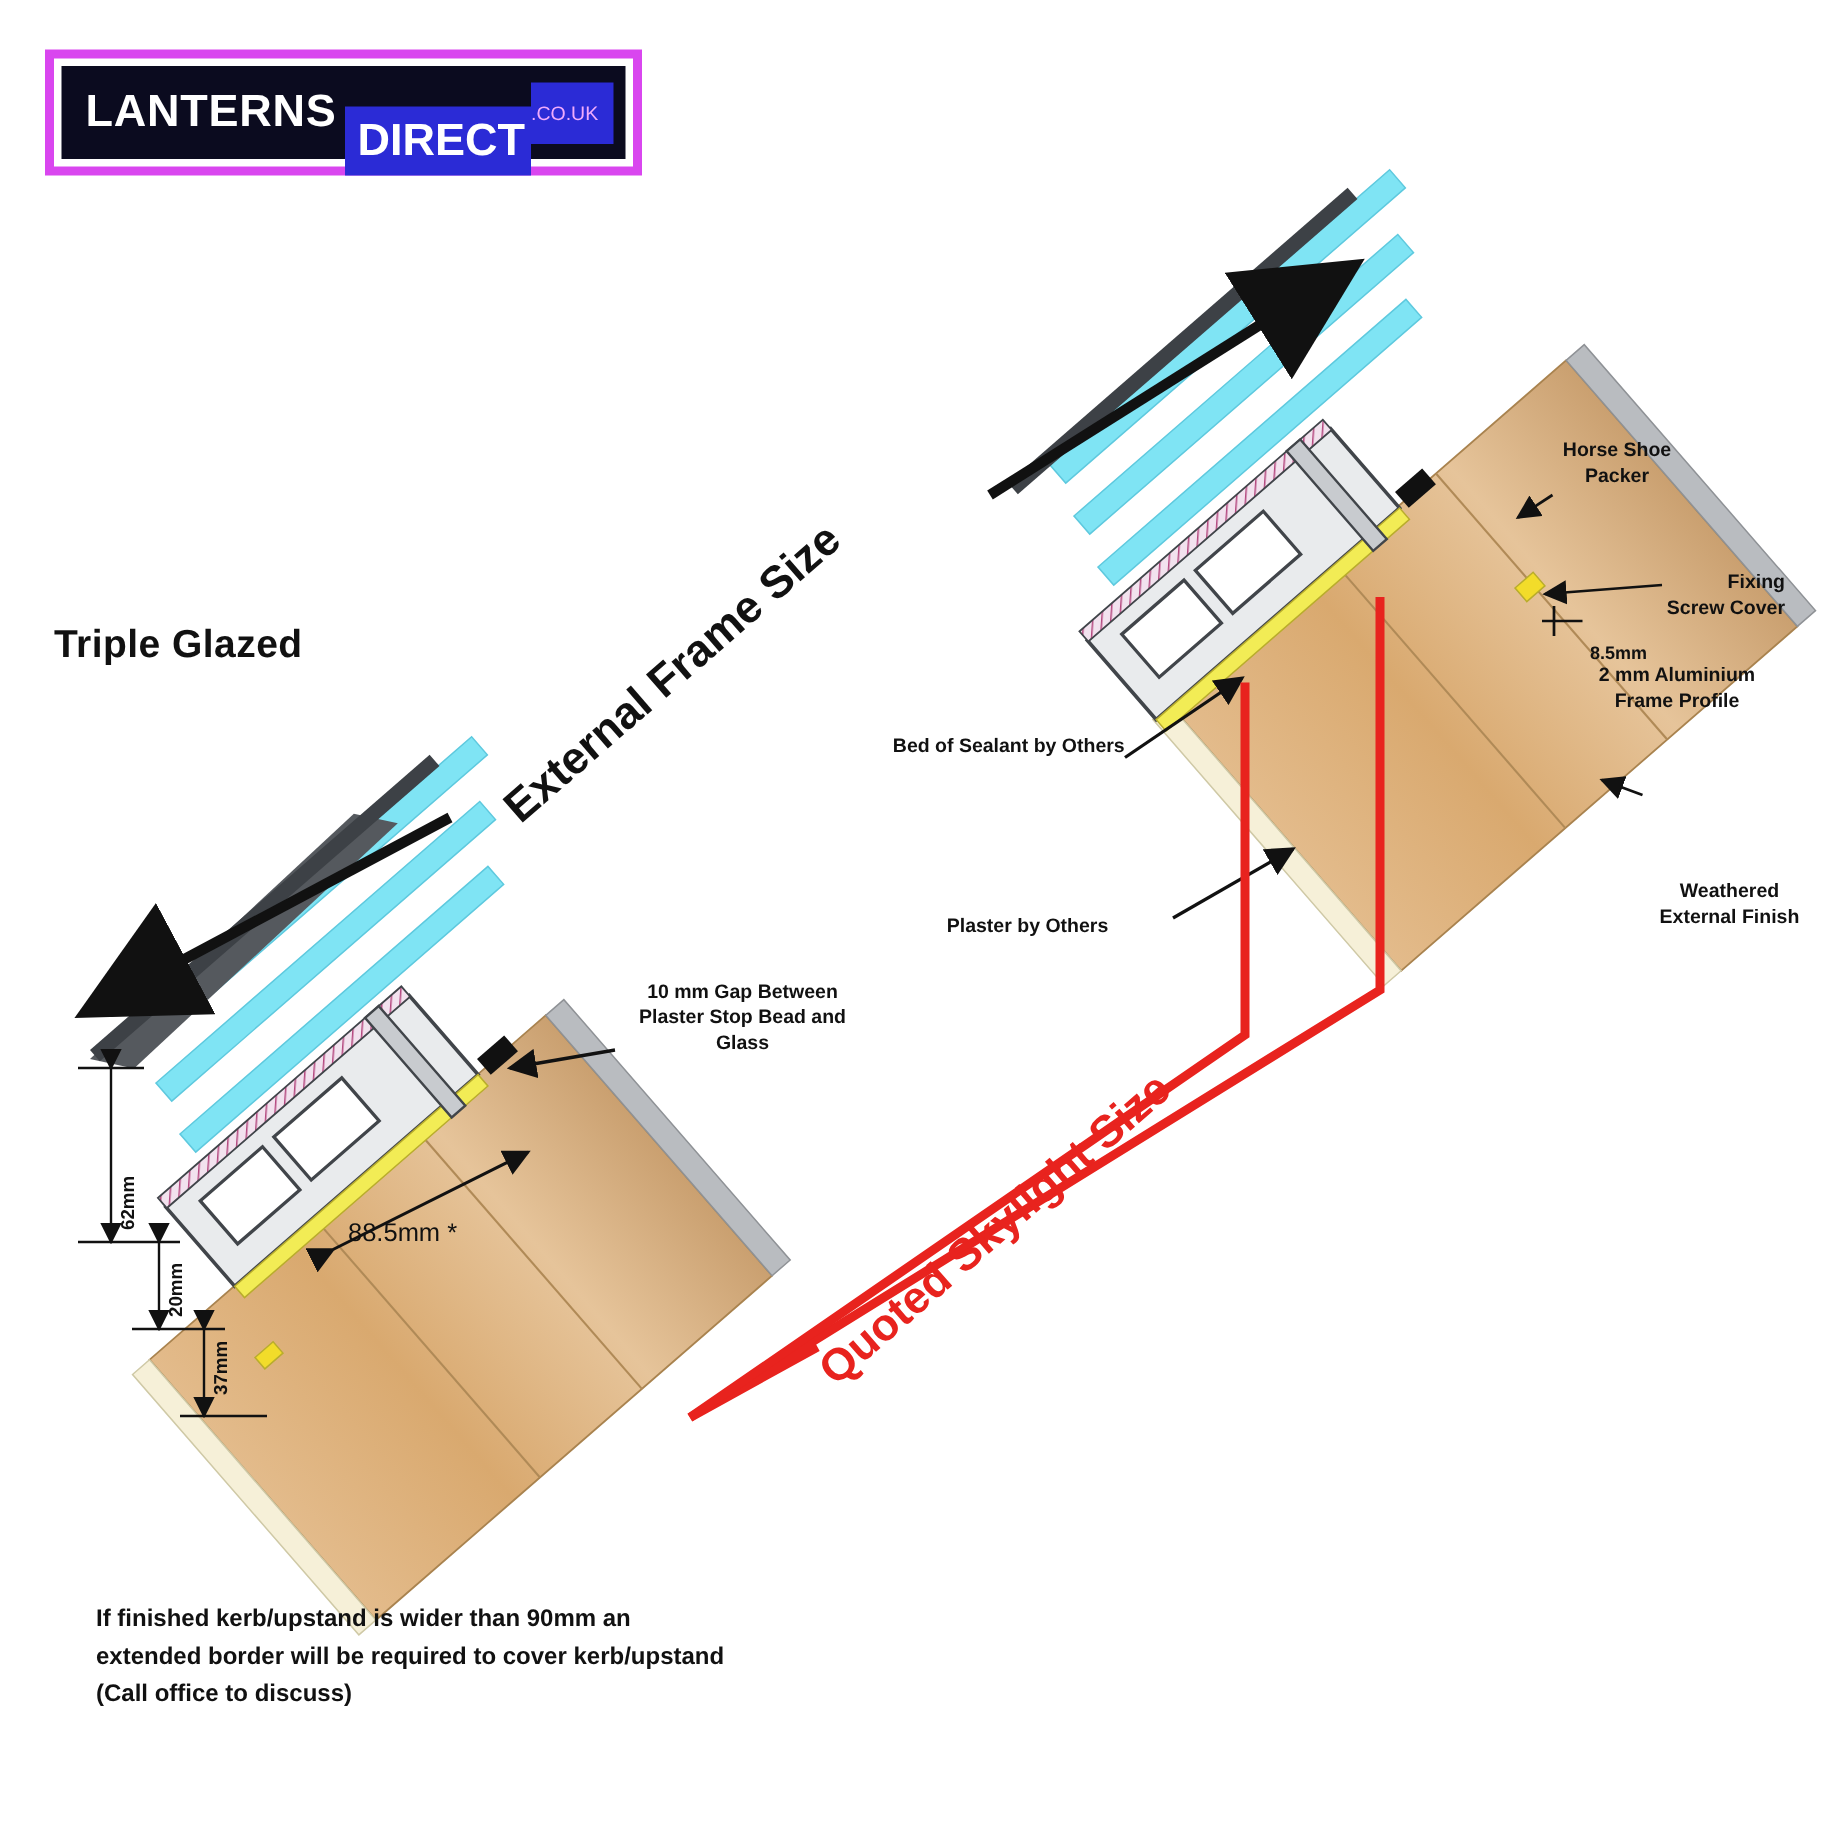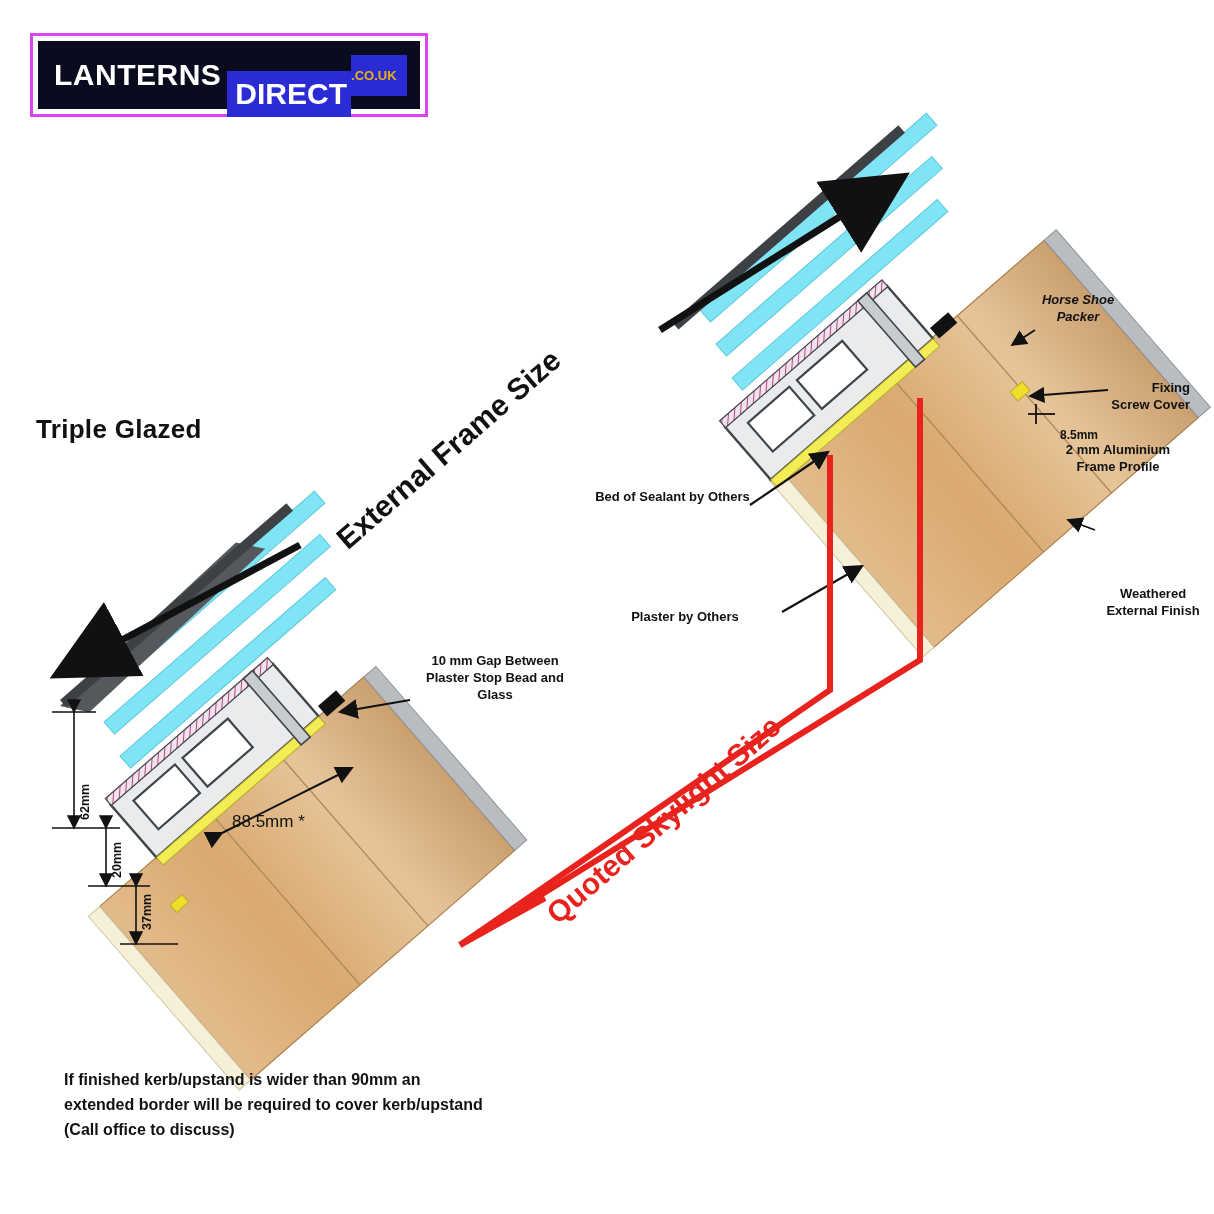--- a/index.html
+++ b/index.html
@@ -1,41 +1,41 @@
 <!DOCTYPE html>
 <html><head>
 <meta charset="utf-8">
 <style>
   html,body{margin:0;padding:0;background:#fff;}
   body{width:1214px;height:1214px;position:relative;overflow:hidden;
        font-family:"Liberation Sans", sans-serif;color:#111;}
   .abs{position:absolute;}
 
   
-  #logo{left:30px;top:33px;width:398px;height:84px;border:3px solid #d946ef;background:#fff;
+  #logo{left:30px;top:33px;width:398px;height:84px;border:6px solid #d946ef;background:#fff;
         box-sizing:border-box;display:flex;align-items:center;}
   #logo .inner{margin:5px;width:100%;height:calc(100% - 10px);background:#0b0b1f;display:flex;align-items:center;}
   #logo .lant{color:#fff;font-weight:700;font-size:30px;letter-spacing:.5px;padding-left:16px;}
   #logo .dir{background:#2b2bd6;color:#fff;font-weight:700;font-size:30px;padding:6px 4px 6px 8px;margin-left:6px;margin-top:37px;}
-  #logo .couk{background:#2b2bd6;color:#eab308;font-weight:700;font-size:13px;padding:13px 10px 13px 0;}
+  #logo .couk{background:#2b2bd6;color:#f0abfc;font-weight:400;font-size:13px;padding:13px 10px 13px 0;}
 
   
   #triple{left:36px;top:414px;font-size:26px;font-weight:700;letter-spacing:.3px;}
 
   .rot-label{font-weight:700;white-space:nowrap;transform-origin:left top;}
   #ext-frame-label{left:330px;top:530px;font-size:30px;transform:rotate(-41deg);}
   #quoted-label{left:540px;top:905px;font-size:30px;color:#e8231e;transform:rotate(-41deg);}
 
   
   .callout{font-weight:700;font-size:13px;line-height:1.32;text-align:center;}
   .callout-r{font-weight:700;font-size:13px;line-height:1.3;text-align:center;}
   #c-gap{left:415px;top:652px;width:160px;}
   #c-sealant{left:585px;top:488px;width:175px;}
   #c-plaster{left:595px;top:608px;width:180px;}
-  #c-horseshoe{left:1038px;top:292px;width:80px;font-style:italic;}
+  #c-horseshoe{left:1038px;top:292px;width:80px;}
   #c-fixing{left:1110px;top:380px;width:80px;text-align:right;}
   #c-alum{left:1063px;top:442px;width:110px;}
   #c-weather{left:1098px;top:586px;width:110px;}
   #c-85{left:1060px;top:428px;font-size:12px;font-weight:700;text-align:right;}
 
   #footnote{left:64px;top:1068px;width:420px;font-weight:700;font-size:16px;line-height:1.55;}
 
   
   .dimtxt{font-size:12.5px;font-weight:700;transform-origin:left top;white-space:nowrap;}
   #d62{left:78px;top:820px;transform:rotate(-90deg);}

